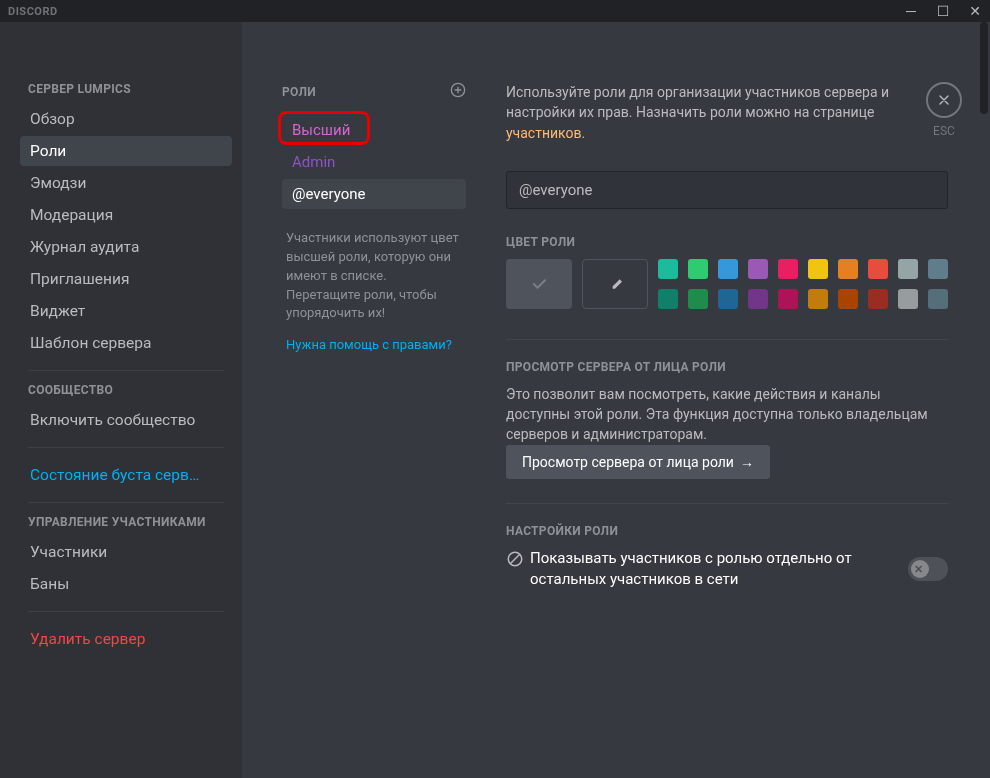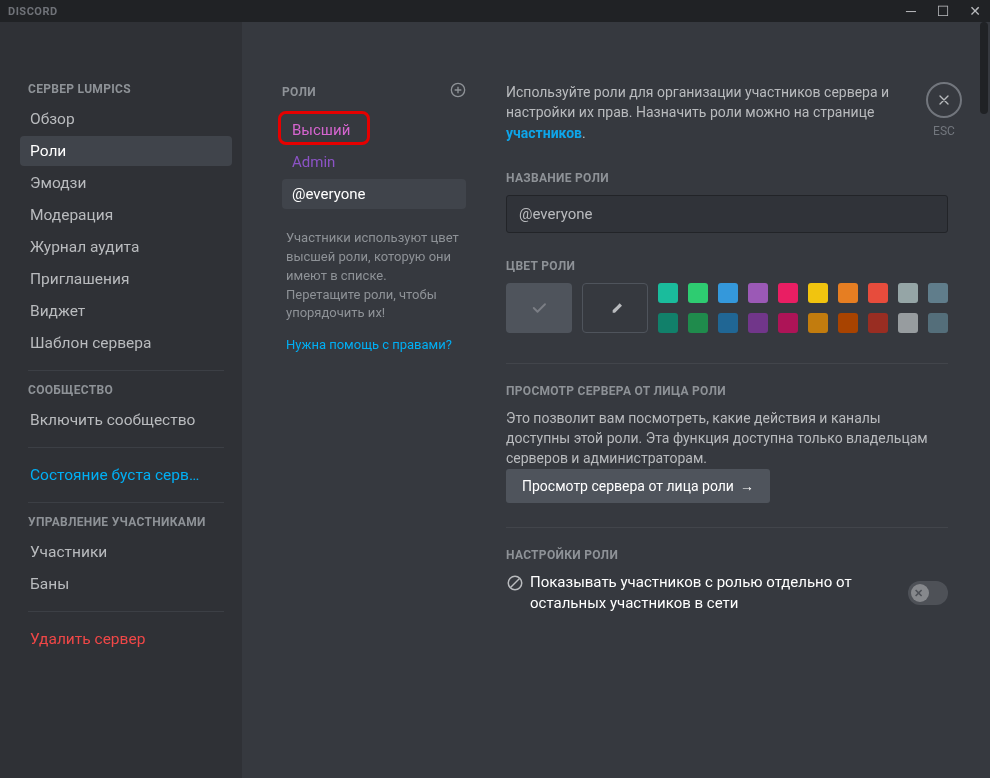--- a/index.html
+++ b/index.html
@@ -160,23 +160,22 @@
       padding-left: 24px;
       padding-right: 60px;
     }
     .intro-text {
       color: #b9bbbe;
       font-size: 14px;
       line-height: 1.45;
       margin-bottom: 28px;
     }
     .intro-text a {
-      color: #0ea5e9;
+      color: #fdba74;
       text-decoration: none;
-      font-weight: bold;
     }
     .section-label {
       font-size: 12px;
       font-weight: 700;
       color: #8e9297;
       letter-spacing: 0.3px;
       margin-bottom: 10px;
     }
     .role-name-input {
       width: 100%;
@@ -415,21 +414,20 @@
         <div class="role-item selected">@everyone</div>
         <div class="roles-help">Участники используют цвет высшей роли, которую они имеют в списке. Перетащите роли, чтобы упорядочить их!</div>
         <a class="roles-help-link">Нужна помощь с правами?</a>
       </div>
 
       <div class="main-content">
         <div class="intro-text">
           <span>Используйте роли для организации участников сервера и настройки их прав. Назначить роли можно на странице </span><a href="#">участников</a><span>.</span>
         </div>
 
-        <div class="section-label">НАЗВАНИЕ РОЛИ</div>
         <input class="role-name-input" type="text" disabled="" value="@everyone" style="">
 
         <div class="section-label">ЦВЕТ РОЛИ</div>
         <div class="color-section">
           <div class="color-row">
             <div class="color-default">
               <svg viewBox="0 0 24 24" fill="none">
                   <path d="M5 12l5 5L20 7" stroke-width="2.5" stroke-linecap="round" stroke-linejoin="round"></path>
                 </svg>
             </div>

